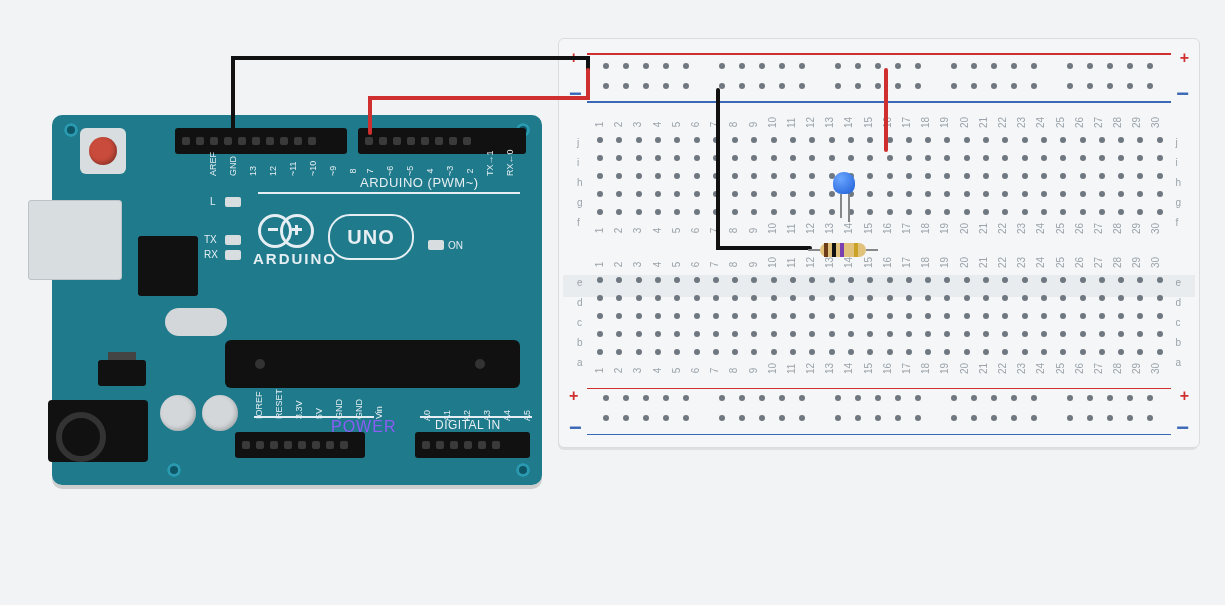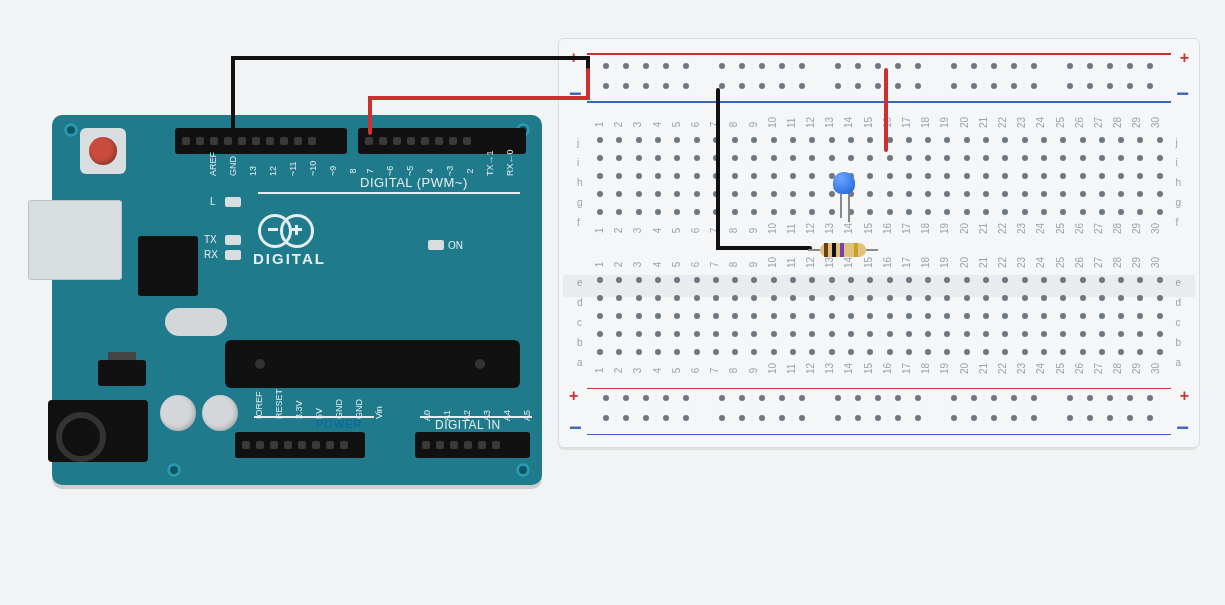--- a/index.html
+++ b/index.html
@@ -13,21 +13,21 @@
   .hdr-top-left{left:175px;top:128px;width:172px;}
   .hdr-top-right{left:358px;top:128px;width:168px;}
   .hdr-pwr{left:235px;top:432px;width:130px;}
   .hdr-analog{left:415px;top:432px;width:115px;}
   .pin-row{position:absolute;display:flex;gap:6px;}
   .pin{width:8px;height:8px;background:#3a3a3a;border-radius:2px;}
   
   .pin-labels{position:absolute;display:flex;gap:10px;color:#e5eef2;font-size:9px;}
   .pin-labels span{display:inline-block;transform:rotate(-90deg);transform-origin:center;width:10px;text-align:center;white-space:nowrap;}
   .lab-digital{position:absolute;color:#e5eef2;font-size:13px;left:360px;top:175px;letter-spacing:.5px;}
-  .lab-power{position:absolute;color:#0369a1;font-size:11px;left:316px;top:418px;letter-spacing:1px;}
+  .lab-power{position:absolute;color:#8b5cf6;font-size:16px;left:331px;top:418px;letter-spacing:1px;}
   .lab-analog{position:absolute;color:#e5eef2;font-size:12px;left:435px;top:418px;letter-spacing:.5px;}
   .underline{position:absolute;height:1.5px;background:#e5eef2;}
   
   .reset-base{position:absolute;left:80px;top:128px;width:46px;height:46px;background:#d8dde0;border-radius:6px;}
   .reset-btn{position:absolute;left:89px;top:137px;width:28px;height:28px;border-radius:50%;background:#c94b3b;box-shadow:inset -2px -2px 4px rgba(0,0,0,.3);}
   
   .usb{position:absolute;left:28px;top:200px;width:92px;height:78px;background:#d8dde0;border:1px solid #bcc4c9;border-radius:3px;}
   
   .pjack{position:absolute;left:48px;top:400px;width:100px;height:62px;background:#111;border-radius:4px;}
   .pjack::before{content:"";position:absolute;left:8px;top:12px;width:38px;height:38px;border-radius:50%;background:#111;border:6px solid #333;}
@@ -109,21 +109,22 @@
 
   <div class="logo-rings">
     <div class="ring r1">
         <div class="minus"></div>
       </div>
     <div class="ring r2">
         <div class="plus"></div>
         <div class="plusv"></div>
       </div>
   </div>
-  <div class="brand">DIGITAL</div>
+  <div class="uno-badge">UNO</div>
+  <div class="brand">ARDUINO</div>
 
   <div class="small-led" style="left:225px;top:197px"></div>
   <div class="tiny-label" style="left:210px;top:196px">L</div>
   <div class="small-led" style="left:225px;top:235px"></div>
   <div class="tiny-label" style="left:204px;top:234px">TX</div>
   <div class="small-led" style="left:225px;top:250px"></div>
   <div class="tiny-label" style="left:204px;top:249px">RX</div>
   <div class="small-led" style="left:428px;top:240px"></div>
   <div class="on-label">ON</div>
 
@@ -204,21 +205,21 @@
     </div>
   <div class="pin-labels" style="left:422px;top:411px" id="ana-lab">
       <span>A0</span>
       <span>A1</span>
       <span>A2</span>
       <span>A3</span>
       <span>A4</span>
       <span>A5</span>
     </div>
 
-  <div class="lab-digital">DIGITAL (PWM~)</div>
+  <div class="lab-digital">ARDUINO (PWM~)</div>
   <div class="underline" style="left:258px;top:192px;width:262px"></div>
   <div class="lab-power">POWER</div>
   <div class="underline" style="left:254px;top:416px;width:120px"></div>
   <div class="lab-analog">DIGITAL IN</div>
   <div class="underline" style="left:420px;top:416px;width:112px"></div>
 
   <div class="bb-shadow"></div>
   <div class="bb">
 
     <div class="plus-sign" style="left:10px;top:10px">+</div>

